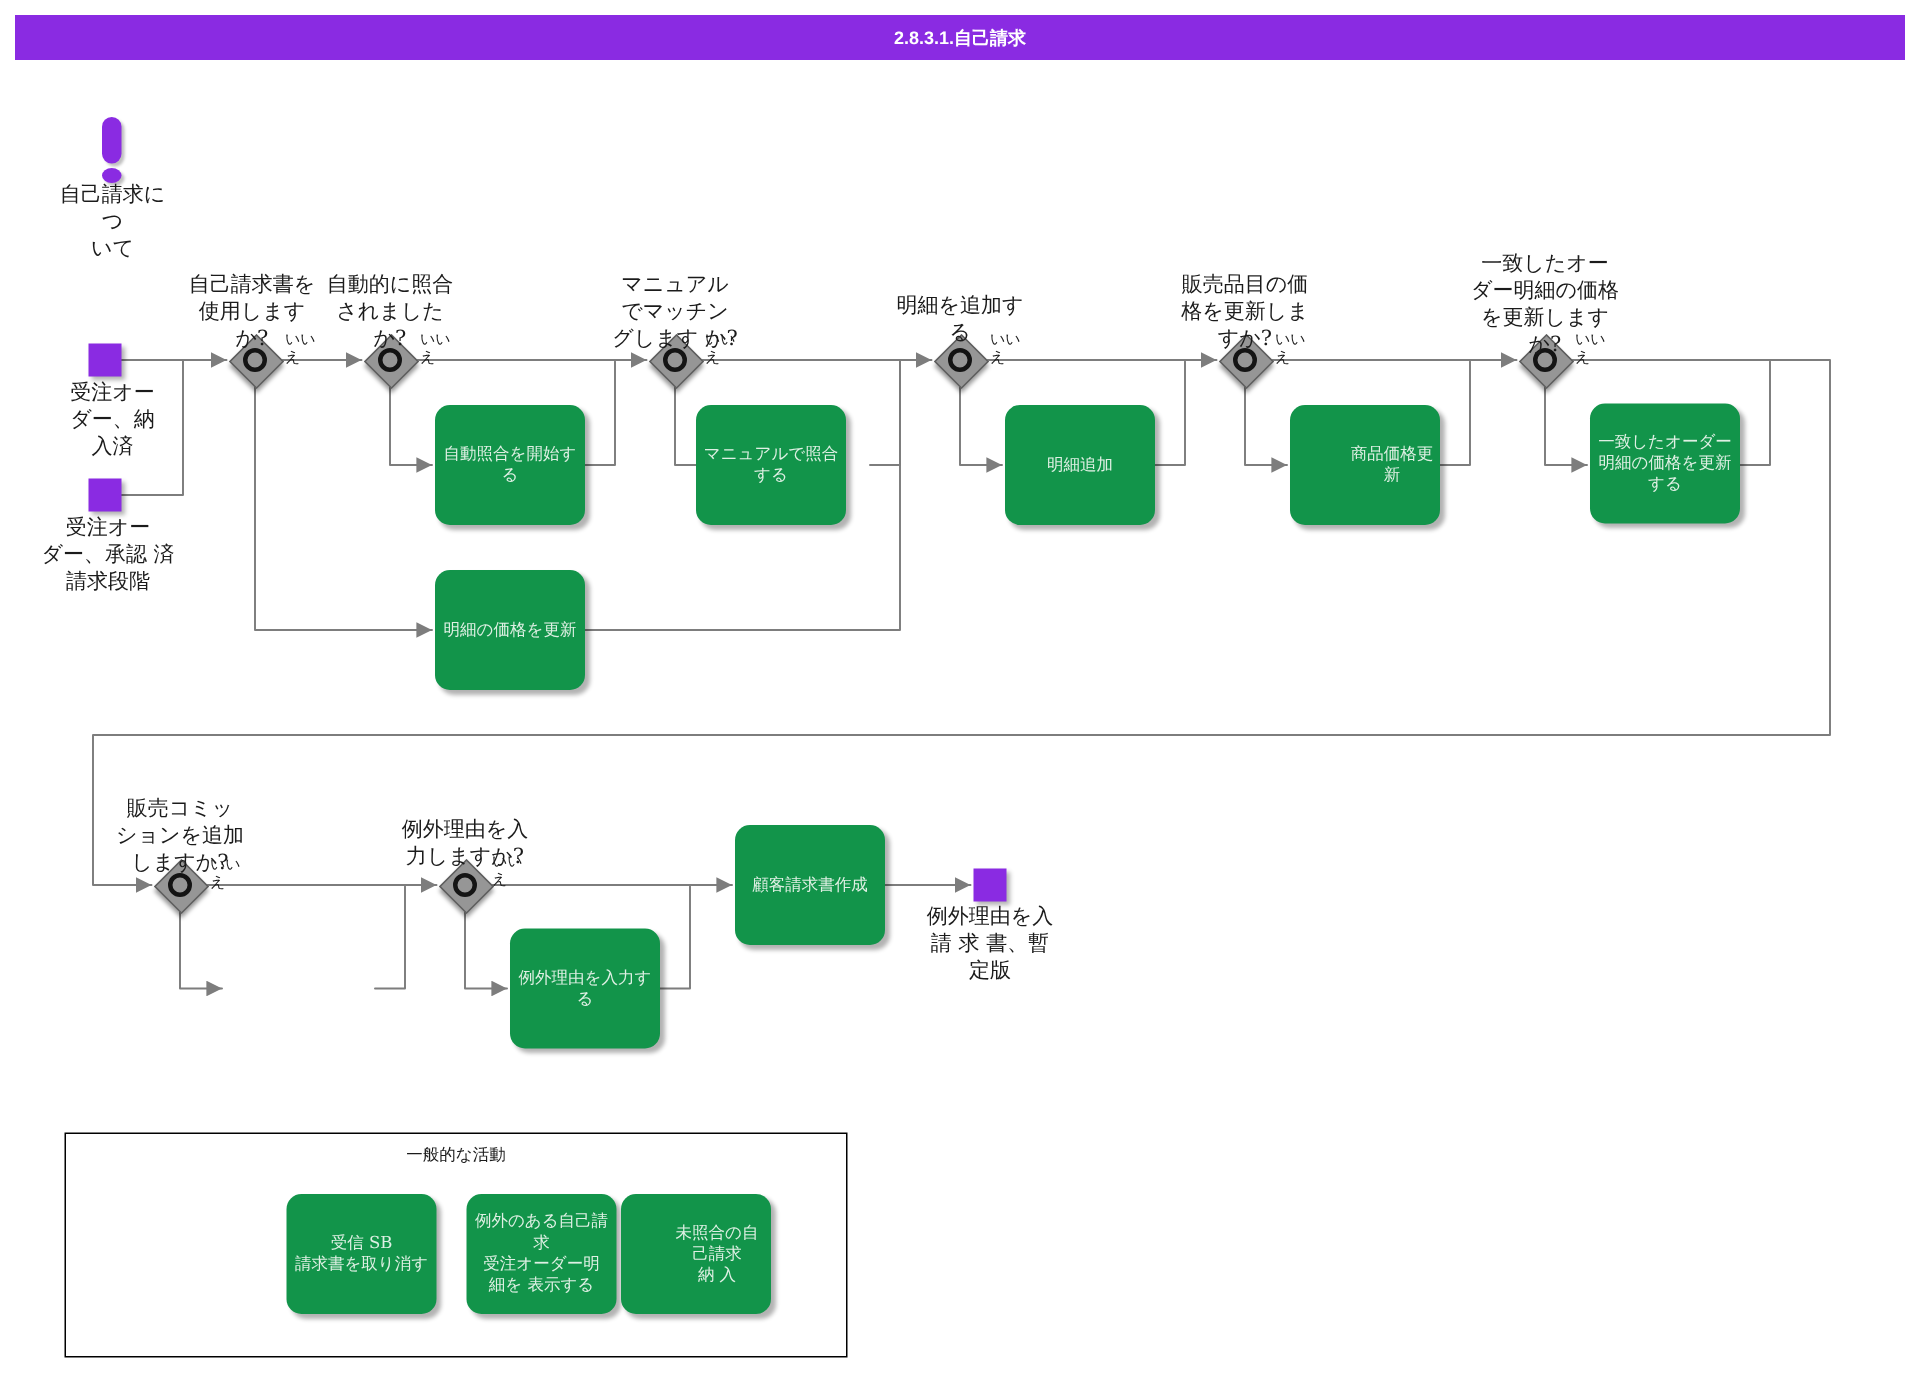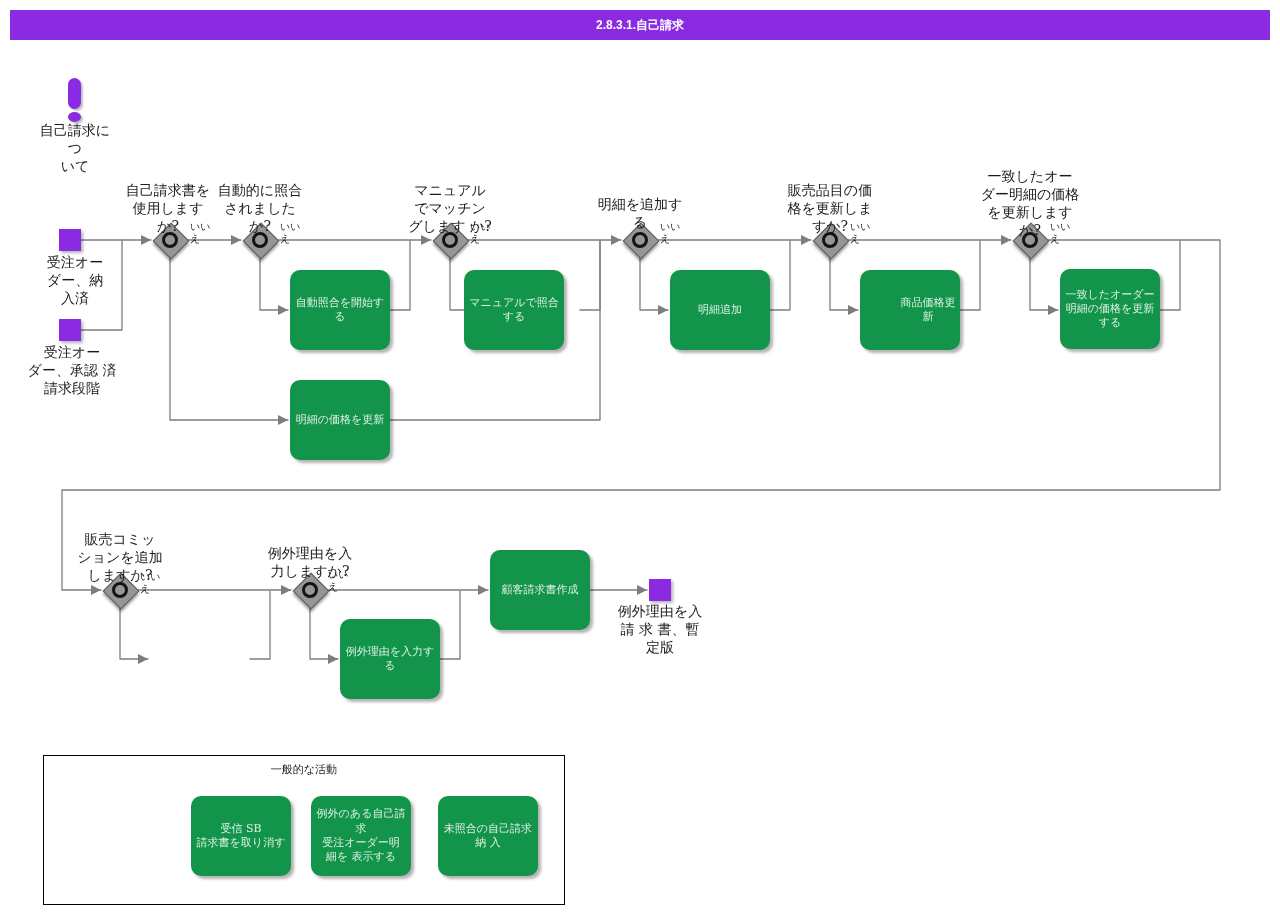--- a/index.html
+++ b/index.html
@@ -202,17 +202,17 @@
 定版</div>
 
   <div class="legend">
     <div class="legend-title">一般的な活動</div>
     <div class="task" style="left:147px;top:40px;">受信 SB
 請求書を取り消す</div>
     <div class="task" style="left:267px;top:40px;">例外のある自己請
 求
 受注オーダー明
 細を 表示する</div>
-    <div class="task" style="left:394px;top:40px;">未照合の自己請求
+    <div class="task" style="left:370px;top:40px;padding-left:31px;">未照合の自己請求
 納 入</div>
   </div>
 
 </div>
 
 </body></html>

